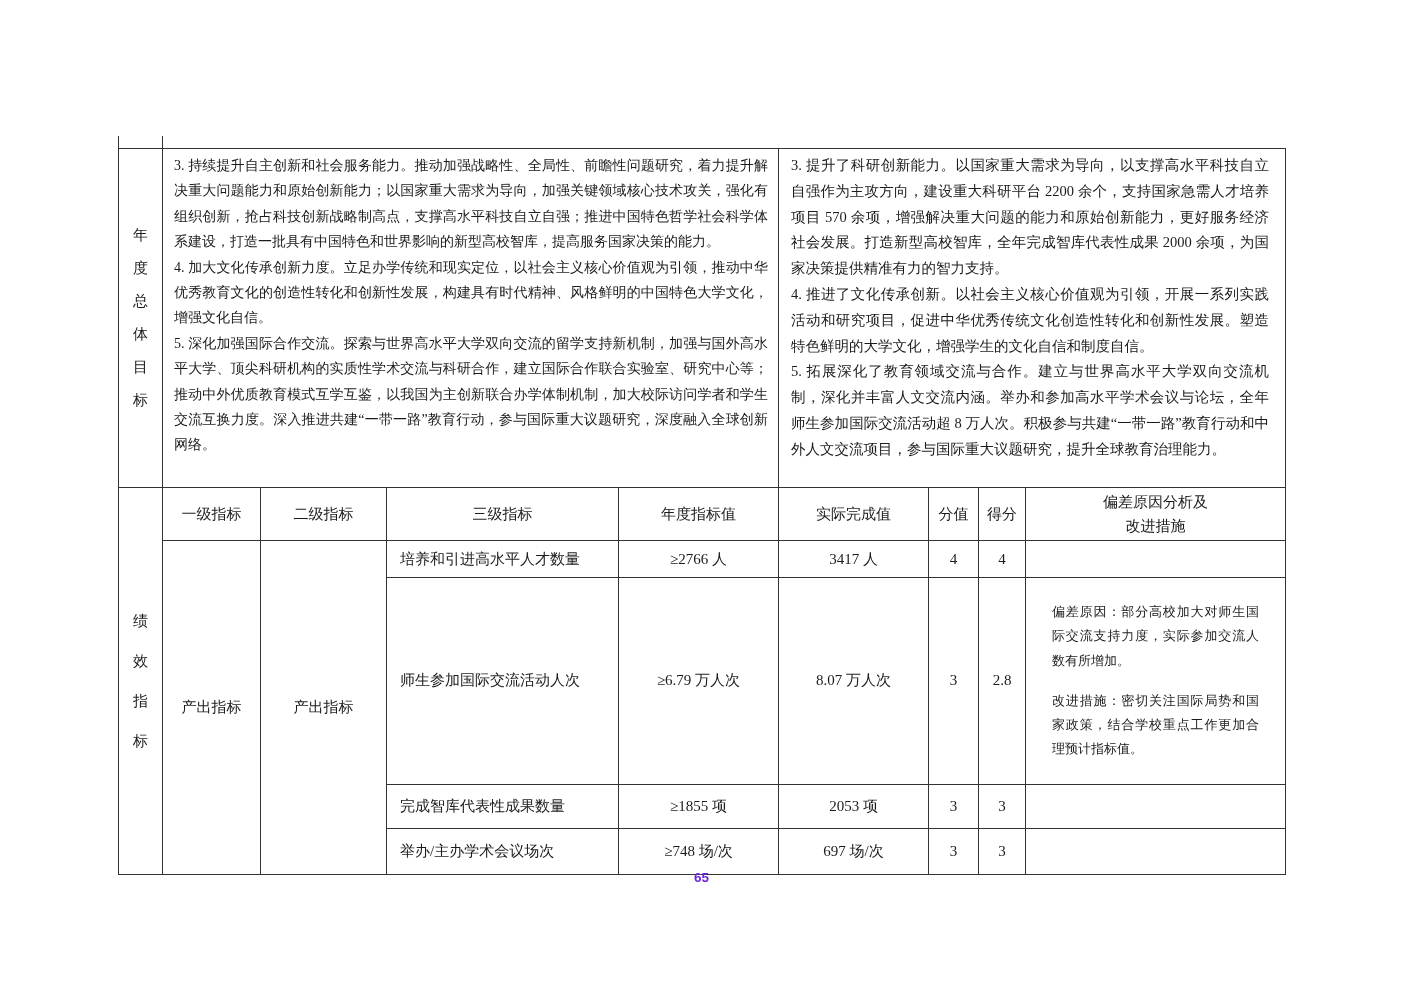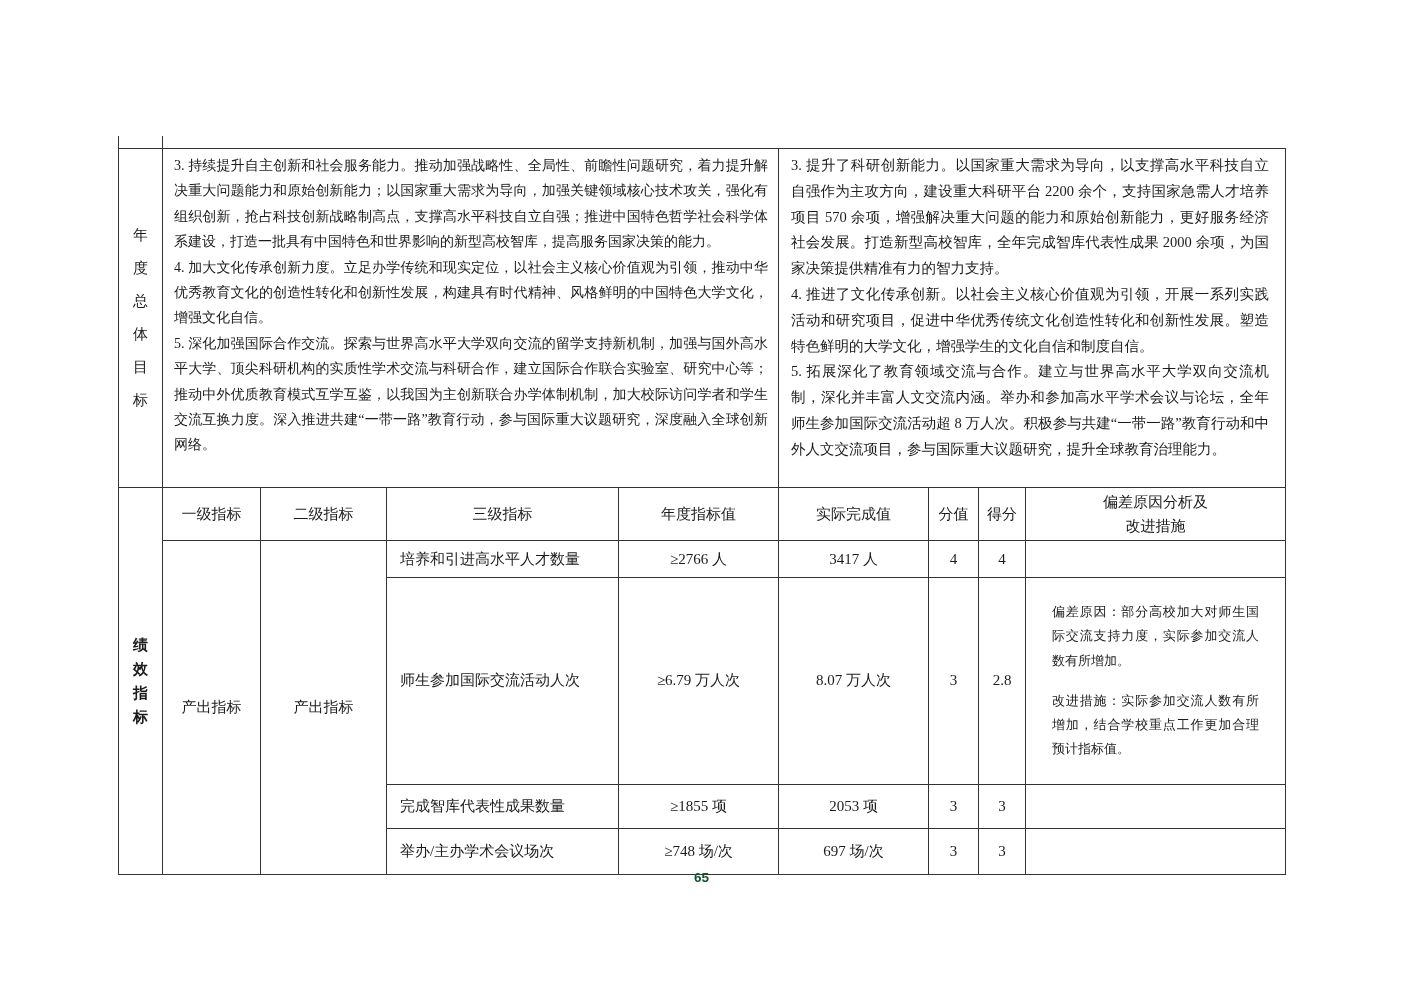--- a/index.html
+++ b/index.html
@@ -32,21 +32,21 @@
   tr.r4 { height:46px; }
 
   .label-cell { text-align:center; }
   .vlabel {
     width:1em; margin:0 auto;
     word-break:break-all;
     text-align:center;
     font-size:15px;
     line-height:33px;
   }
-  .vlabel.perf { line-height:24px;font-weight:bold; }
+  .vlabel.perf { line-height:40px; }
 
   .goal-cell { vertical-align:top; padding:4px 10px 4px 11px; }
   .goal-cell p { margin:0; text-align:justify; line-height:25.4px; font-size:14px; }
   .goal-cell.right { padding:4px 16px 4px 12px; }
   .goal-cell.right p { line-height:25.8px; font-size:14.5px; }
 
   .hdr { text-align:center; }
   .hdr-multi { white-space:pre-line; line-height:24px; padding:2px 6px; }
 
   .c { text-align:center;margin-left:32px; }
@@ -54,21 +54,21 @@
 
   .dev { vertical-align:middle; padding:6px 10px; }
   .dev p { margin:16px; text-align:justify; line-height:24.3px; font-size:13px; }
 
   .tick { position:absolute; width:1px; height:12px; background:#333; top:136px; }
 
   .pageno {
     position:absolute; top:870px; left:0; width:100%;
     text-align:center;
     font-family:"Liberation Sans","DejaVu Sans",sans-serif;
-    font-weight:bold; font-size:13.5px; color:#14532d;
+    font-weight:bold; font-size:13.5px; color:#6d28d9;
   }
 </style>
 </head>
 <body>
 
 <div class="page">
 
   <div class="tick" style="left:118px"></div>
   <div class="tick" style="left:162px"></div>
 
@@ -129,21 +129,21 @@
     </tr>
 
     <tr class="r2">
       <td class="l3">师生参加国际交流活动人次</td>
       <td class="c">≥6.79 万人次</td>
       <td class="c">8.07 万人次</td>
       <td class="c">3</td>
       <td class="c">2.8</td>
       <td class="dev">
         <p>偏差原因：部分高校加大对师生国际交流支持力度，实际参加交流人数有所增加。</p>
-        <p>改进措施：实际参加交流人数有所增加，结合学校重点工作更加合理预计指标值。</p>
+        <p>改进措施：密切关注国际局势和国家政策，结合学校重点工作更加合理预计指标值。</p>
       </td>
     </tr>
 
     <tr class="r3">
       <td class="l3">完成智库代表性成果数量</td>
       <td class="c">≥1855 项</td>
       <td class="c">2053 项</td>
       <td class="c">3</td>
       <td class="c">3</td>
       <td class="dev"></td>

